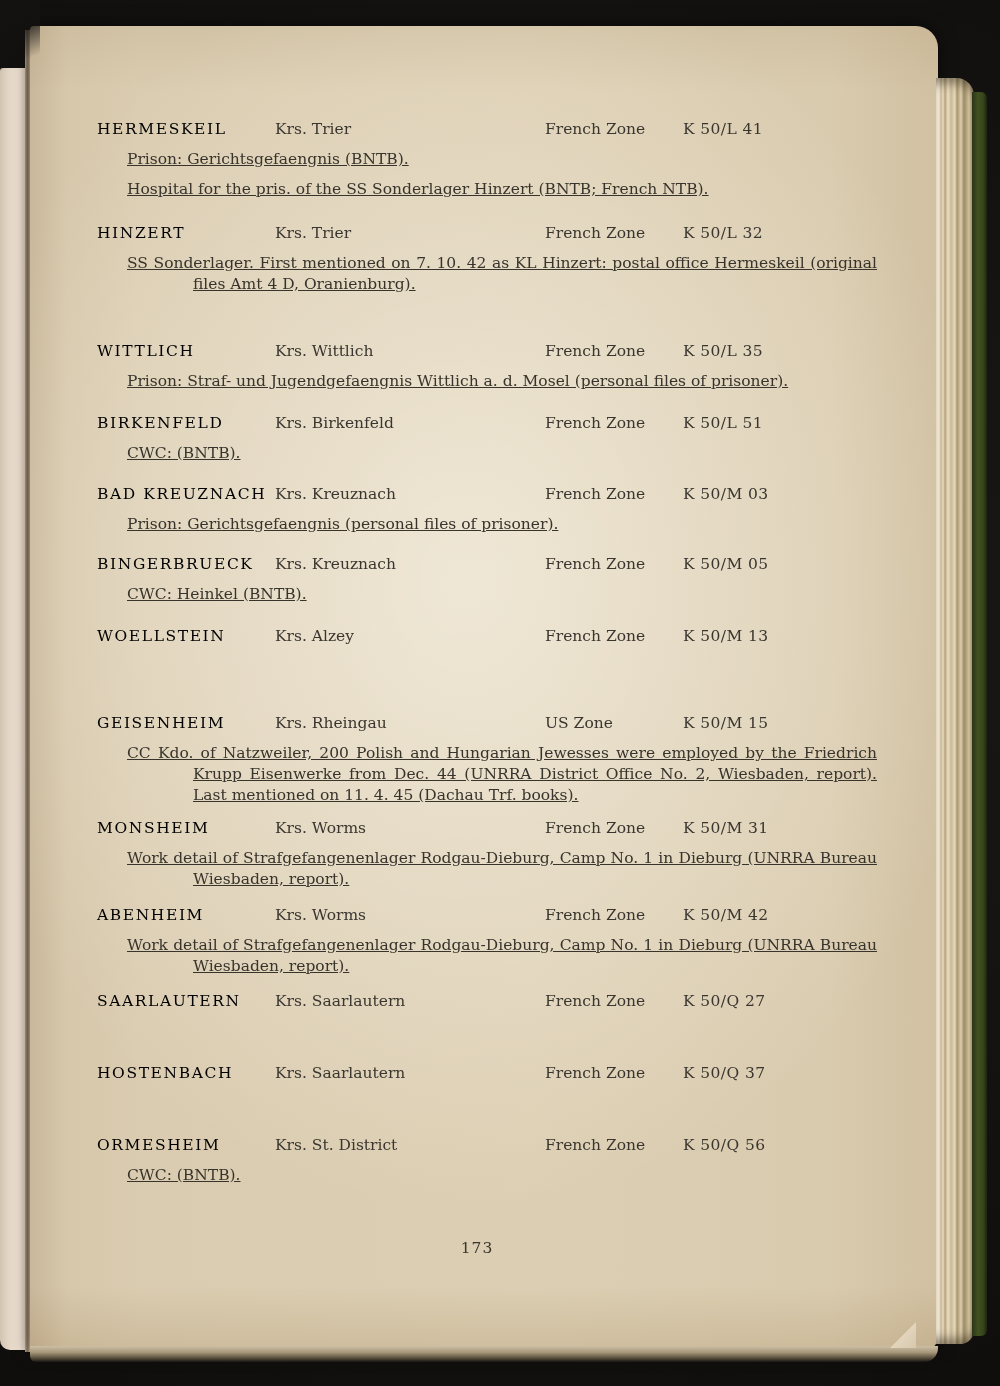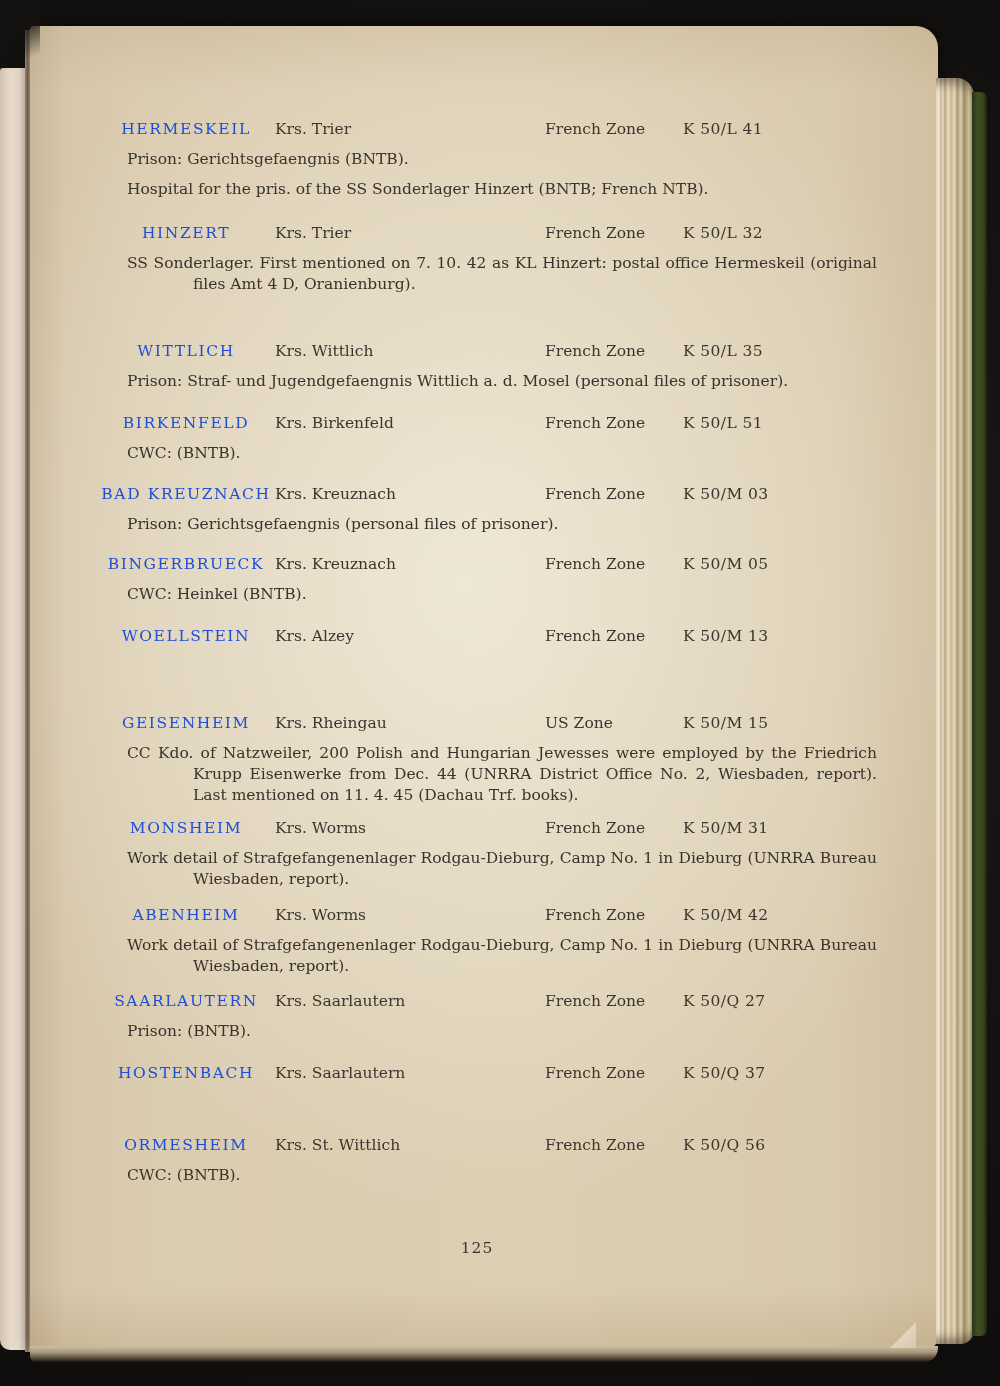--- a/index.html
+++ b/index.html
@@ -86,31 +86,32 @@
     color: #35312a;
     font-size: 15.5px;
   }
   .entry { position: absolute; left: 0; width: 812px; }
   .entry-header {
     display: grid;
     grid-template-columns: 178px 270px 138px 1fr;
     align-items: baseline;
     margin-bottom: 11px;
   }
-  .town { letter-spacing: 1.6px; color: #1d4ed8; text-align: center; }
+  .town { letter-spacing: 1.6px; color: #000000; }
   .district, .zone, .gridref { color: #3a362f; }
   .gridref { letter-spacing: 0.4px; }
   .detail {
     margin: 0 0 9px 0;
     padding-left: 96px;
     text-indent: -66px;
     line-height: 21px;
     text-align: justify;
     color: #38342c;
     width: 780px;
+    text-decoration: underline;
   }
   .page-number {
     position: absolute;
     left: 0; top: 1213px;
     width: 760px;
     text-align: center;
     color: #3a362f;
     letter-spacing: 1px;
   }
 </style>
@@ -230,37 +231,36 @@
     <p class="detail">Work detail of Strafgefangenenlager Rodgau-Dieburg, Camp No. 1 in Dieburg (UNRRA Bureau Wiesbaden, report).</p>
   </div>
 
   <div class="entry" style="top:966px">
     <div class="entry-header">
       <span class="town">SAARLAUTERN</span>
       <span class="district">Krs. Saarlautern</span>
       <span class="zone">French Zone</span>
       <span class="gridref">K 50/Q 27</span>
     </div>
-    <p class="detail">Prison:  (BNTB).</p>
   </div>
 
   <div class="entry" style="top:1038px">
     <div class="entry-header">
       <span class="town">HOSTENBACH</span>
       <span class="district">Krs. Saarlautern</span>
       <span class="zone">French Zone</span>
       <span class="gridref">K 50/Q 37</span>
     </div>
   </div>
 
   <div class="entry" style="top:1110px">
     <div class="entry-header">
       <span class="town">ORMESHEIM</span>
-      <span class="district">Krs. St. Wittlich</span>
+      <span class="district">Krs. St. District</span>
       <span class="zone">French Zone</span>
       <span class="gridref">K 50/Q 56</span>
     </div>
     <p class="detail">CWC:   (BNTB).</p>
   </div>
 
-  <div class="page-number">125</div>
+  <div class="page-number">173</div>
 
 </div>
 
 </body></html>

